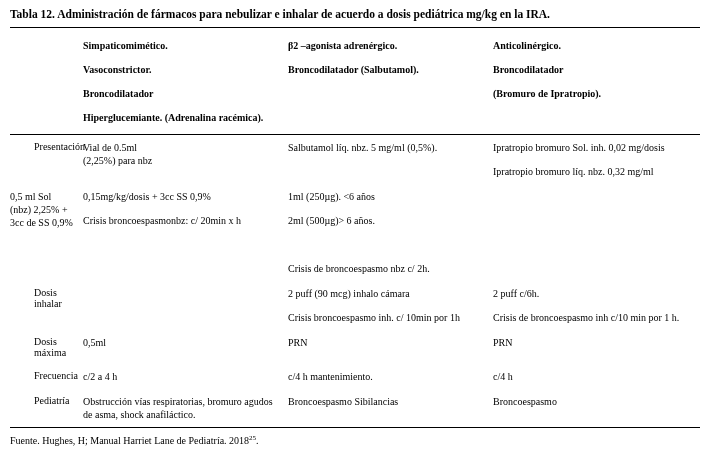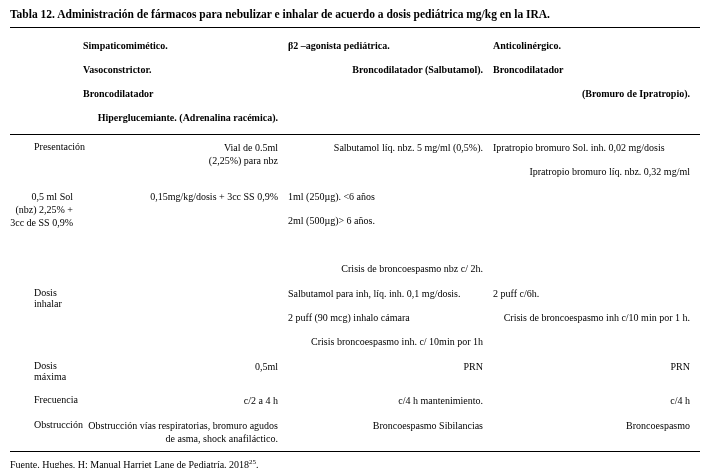--- a/index.html
+++ b/index.html
@@ -9,21 +9,21 @@
   .caption{font-weight:bold;font-size:11.5px;line-height:13px;padding:8px 10px 6px 10px;}
   .rule{height:0;border-top:1.6px solid #000;margin:0 7px 0 10px;}
   .grid{display:grid;grid-template-columns:73px 205px 205px 1fr;
         padding:0 7px 0 10px;box-sizing:border-box;}
   .grid.header{padding-top:11px;padding-bottom:10px;}
   .grid.header .para{font-weight:bold;}
   .grid.row{padding-top:6px;padding-bottom:6px;}
   .cell{font-size:10px;padding-right:10px;box-sizing:border-box;}
   .cell.label{padding-right:4px;margin-left:24px;}
   .para{min-height:13px;line-height:13px;margin:0 0 11px 0;white-space:pre-line;}
-  .para:last-child{margin-bottom:0;text-align:right;}
+  .para:last-child{margin-bottom:0;}
   .footer{font-size:10px;line-height:12px;margin:4px 10px 0 10px;}
   .footer sup{font-size:7px;}
 </style>
 </head>
 <body>
 
 <div class="page">
 
   <div class="caption">Tabla 12. Administración de fármacos para nebulizar e inhalar de acuerdo a dosis pediátrica mg/kg en la IRA.</div>
 
@@ -31,21 +31,21 @@
 
   <div class="grid header">
     <div class="cell label"></div>
     <div class="cell">
         <div class="para">Simpaticomimético.</div>
         <div class="para">Vasoconstrictor.</div>
         <div class="para">Broncodilatador</div>
         <div class="para">Hiperglucemiante. (Adrenalina racémica).</div>
       </div>
     <div class="cell">
-        <div class="para">β2 –agonista pediátrica.</div>
+        <div class="para">β2 –agonista adrenérgico.</div>
         <div class="para">Broncodilatador (Salbutamol).</div>
       </div>
     <div class="cell">
         <div class="para">Anticolinérgico.</div>
         <div class="para">Broncodilatador</div>
         <div class="para">(Bromuro de Ipratropio).</div>
       </div>
   </div>
 
   <div class="rule"></div>
@@ -64,33 +64,33 @@
           <div class="para">Ipratropio bromuro Sol. inh. 0,02 mg/dosis</div>
           <div class="para">Ipratropio bromuro líq. nbz. 0,32 mg/ml</div>
         </div>
       </div>
       <div class="grid row">
         <div class="cell">
           <div class="para">0,5 ml Sol (nbz) 2,25% + 3cc de SS 0,9%</div>
         </div>
         <div class="cell">
           <div class="para">0,15mg/kg/dosis + 3cc SS 0,9%</div>
+          <div class="para">Crisis broncoespasmonbz: c/ 20min x h</div>
         </div>
         <div class="cell">
           <div class="para">1ml (250µg). &lt;6 años</div>
           <div class="para"> 2ml (500µg)&gt; 6 años.</div>
           <div class="para"></div>
           <div class="para">Crisis de broncoespasmo nbz c/ 2h.</div>
         </div>
       </div>
       <div class="grid row">
         <div class="cell label">Dosis inhalar</div>
         <div class="cell"></div>
         <div class="cell">
-          <div class="para">Salbutamol para inh, líq. inh. 0,1 mg/dosis.</div>
           <div class="para">2 puff (90 mcg) inhalo cámara</div>
           <div class="para">Crisis broncoespasmo inh. c/ 10min por 1h</div>
         </div>
         <div class="cell">
           <div class="para">2 puff c/6h.</div>
           <div class="para">Crisis de broncoespasmo inh c/10 min por 1 h.</div>
         </div>
       </div>
       <div class="grid row">
         <div class="cell label">Dosis máxima</div>
@@ -110,21 +110,21 @@
           <div class="para">c/2 a 4 h</div>
         </div>
         <div class="cell">
           <div class="para">c/4 h mantenimiento.</div>
         </div>
         <div class="cell">
           <div class="para">c/4 h</div>
         </div>
       </div>
       <div class="grid row">
-        <div class="cell label">Obstrucción</div>
+        <div class="cell label">Pediatría</div>
         <div class="cell">
           <div class="para">Obstrucción vías respiratorias, bromuro agudos de asma, shock anafiláctico.</div>
         </div>
         <div class="cell">
           <div class="para">Broncoespasmo Sibilancias</div>
         </div>
         <div class="cell">
           <div class="para">Broncoespasmo</div>
         </div>
       </div>

